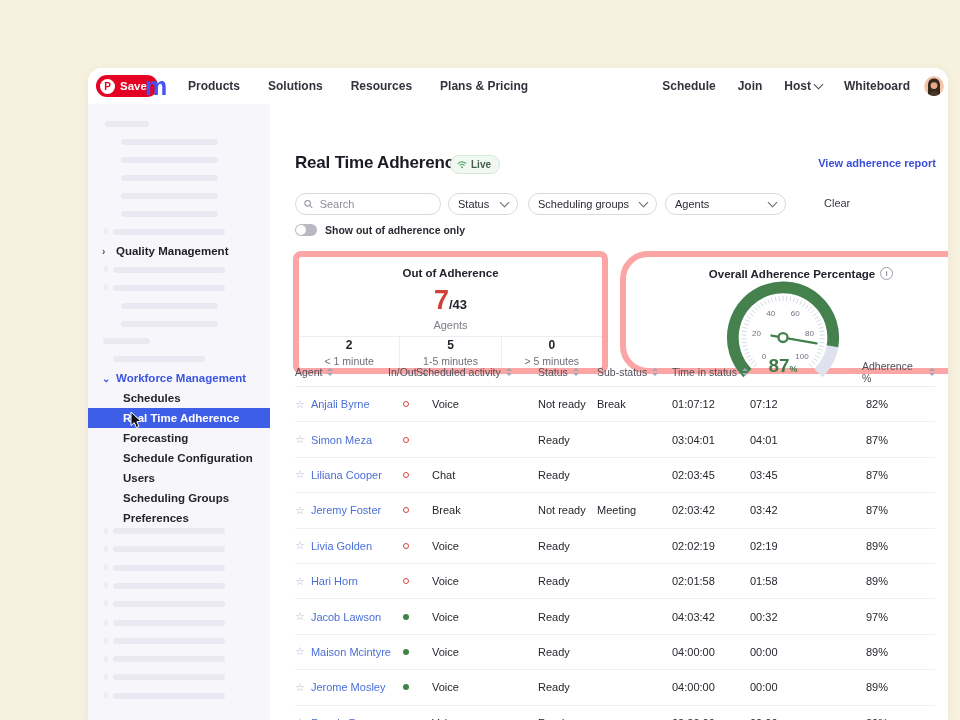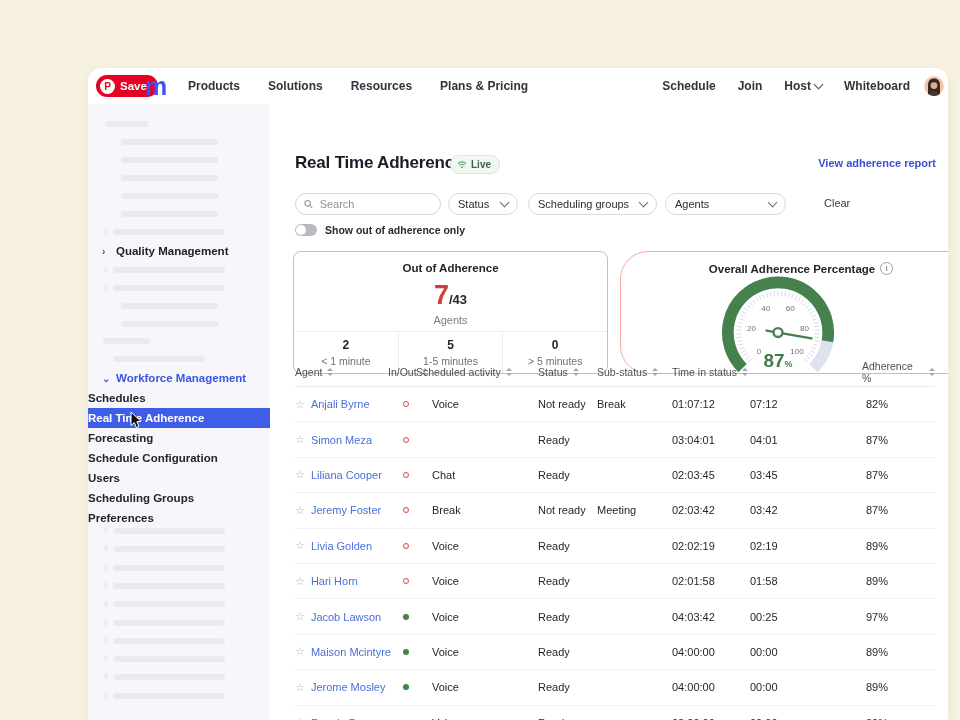--- a/index.html
+++ b/index.html
@@ -27,21 +27,21 @@
   
   .sidebar{position:absolute;left:0;top:36px;width:182px;bottom:0;background:#f7f7fb;border-right:1px solid #ededf2;}
   .skel{position:absolute;height:6px;border-radius:3px;background:#e9e9f1;}
   .skel-nub{position:absolute;width:4px;height:7px;border-radius:2px;background:#ededf4;}
   .side-head{position:absolute;left:14px;height:16px;display:flex;align-items:center;gap:6px;
     font-size:11.5px;font-weight:700;color:#21212b;cursor:pointer;}
   .side-head .arrow{font-size:10px;color:#55555f;width:8px;}
   .side-head.blue{color:#3a55e2;}
   .side-head.blue .arrow{color:#3a55e2;}
   .side-sub{position:absolute;left:0;right:0;height:20px;display:flex;align-items:center;
-    font-size:11.5px;font-weight:600;color:#24242e;cursor:pointer;box-sizing:border-box;}
+    padding-left:35px;font-size:11.5px;font-weight:600;color:#24242e;cursor:pointer;box-sizing:border-box;}
   .side-sub.active{background:#3f5ee7;color:#fff;}
   .cursor-arrow{position:absolute;left:42px;top:307px;z-index:5;pointer-events:none;}
 
   
   .main{position:absolute;left:182px;top:36px;right:0;bottom:0;background:#fff;}
   .page-title{position:absolute;left:25px;top:49px;font-size:17px;font-weight:800;color:#1b1b25;letter-spacing:-.2px;}
   .live-badge{position:absolute;left:180px;top:51px;height:17px;display:flex;align-items:center;gap:4px;
     border:1px solid #d6e8d9;background:#f0f8f1;border-radius:9px;padding:0 8px 0 6px;
     font-size:10px;font-weight:700;color:#44614b;}
   .report-link{position:absolute;right:12px;top:53px;font-size:11px;font-weight:700;color:#3a4fd8;cursor:pointer;text-decoration:none;}
@@ -56,21 +56,21 @@
     font-size:11px;color:#2b2b35;cursor:pointer;}
   .dropdown .chev{border-color:#6a6a75;}
   .clear-btn{position:absolute;left:535px;top:4px;font-size:11px;color:#3a3a44;cursor:pointer;margin-left:19px;}
 
   .toggle-row{position:absolute;left:25px;top:119px;height:14px;display:flex;align-items:center;gap:8px;}
   .toggle{width:22px;height:12px;border-radius:7px;background:#b9b9c3;position:relative;cursor:pointer;}
   .toggle .knob{position:absolute;left:1px;top:1px;width:10px;height:10px;border-radius:50%;background:#fff;}
   .toggle-label{font-size:10.5px;font-weight:600;color:#2a2a34;}
 
   
-  .card{position:absolute;top:147px;height:123px;border:1px solid #fca5a5;border-radius:8px;background:#fff;box-sizing:border-box;}
+  .card{position:absolute;top:147px;height:123px;border:6px solid #fca5a5;border-radius:8px;background:#fff;box-sizing:border-box;}
   #ooa-card{left:23px;width:315px;}
   #gauge-card{left:350px;width:362px;border-radius:28px;}
   .card-title{position:absolute;top:10px;width:100%;text-align:center;font-size:11.5px;font-weight:700;color:#23232d;
     display:flex;align-items:center;justify-content:center;gap:5px;}
   .info-icon{width:11px;height:11px;border:1px solid #9ca0ab;border-radius:50%;color:#8a8e99;font-size:8px;
     display:inline-flex;align-items:center;justify-content:center;font-weight:700;cursor:pointer;}
   .ooa-number{position:absolute;top:28px;width:100%;text-align:center;}
   .ooa-number .big{font-size:27px;font-weight:800;color:#d23f38;}
   .ooa-number .total{font-size:13px;font-weight:800;color:#23232d;}
   .ooa-unit{position:absolute;top:62px;width:100%;text-align:center;font-size:11px;color:#7c7c87;}
@@ -487,21 +487,21 @@
                 <span class="star">☆</span>
                 <a class="alink">Jacob Lawson</a>
               </div>
               <div class="c c-dot">
                 <span class="dot in"></span>
               </div>
               <div class="c c-act">Voice</div>
               <div class="c c-status">Ready</div>
               <div class="c c-sub"></div>
               <div class="c c-tis">04:03:42</div>
-              <div class="c c-toa">00:25</div>
+              <div class="c c-toa">00:32</div>
               <div class="c c-adh">97%</div>
             </div>
             <div class="trow">
               <div class="c c-agent">
                 <span class="star">☆</span>
                 <a class="alink">Maison Mcintyre</a>
               </div>
               <div class="c c-dot">
                 <span class="dot in"></span>
               </div>

